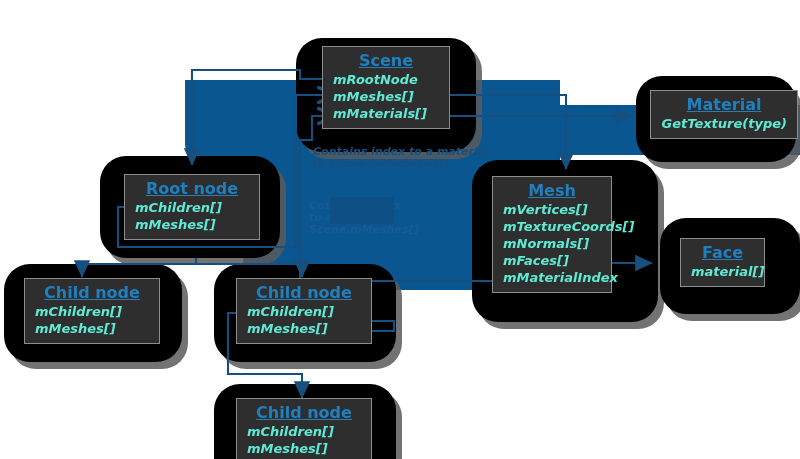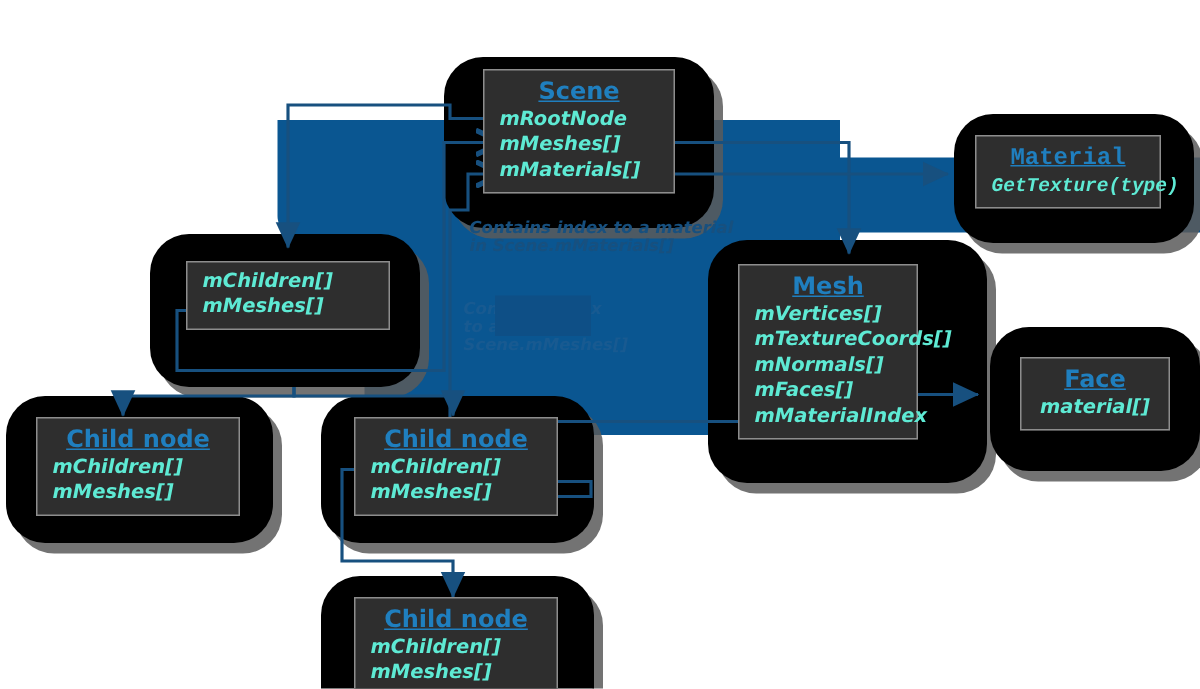--- a/index.html
+++ b/index.html
@@ -17,21 +17,21 @@
          box-shadow:6px 7px 0 0 rgba(90,90,90,0.85);}
 
   
   .box{position:absolute;background:#2e2e2e;border:1px solid #8d8d8d;z-index:4;
        box-sizing:border-box;padding:4px 10px 6px 10px;}
   .box .ttl{display:block;text-align:center;color:#1f7fbf;font-weight:bold;
             font-size:16px;font-style:normal;text-decoration:underline;
             line-height:20px;white-space:nowrap;}
   .box .fld{display:block;color:#5eead4;font-weight:bold;font-style:italic;
             font-size:13px;line-height:17px;white-space:nowrap;}
-  .box.center .fld{text-align:center;}
+  .box.center .fld{text-align:right;}
 
   
   .note{position:absolute;z-index:5;color:#17507f;font-weight:bold;
         font-style:italic;font-size:11px;line-height:12px;white-space:pre-line;}
   .note.dim{color:#1b5b91;opacity:.85;}
   
   .occluder{position:absolute;z-index:6;background:#0e4f86;}
 </style>
 </head>
 <body>
@@ -88,40 +88,41 @@
     </g>
   </svg>
 
   <div class="box" style="left:322px;top:14px;width:128px;">
     <span class="ttl">Scene</span>
     <span class="fld">mRootNode</span>
     <span class="fld">mMeshes[]</span>
     <span class="fld">mMaterials[]</span>
   </div>
 
-  <div class="box center" style="left:650px;top:58px;width:124px;font-family:Liberation Mono, monospace;">
+  <div class="box center" style="left:650px;top:58px;width:148px;">
     <span class="ttl">Material</span>
     <span class="fld">GetTexture(type)</span>
   </div>
 
   <div class="box" style="left:124px;top:142px;width:136px;">
+    <span class="ttl">Root node</span>
     <span class="fld">mChildren[]</span>
     <span class="fld">mMeshes[]</span>
   </div>
 
   <div class="box" style="left:492px;top:144px;width:120px;">
     <span class="ttl">Mesh</span>
     <span class="fld">mVertices[]</span>
     <span class="fld">mTextureCoords[]</span>
     <span class="fld">mNormals[]</span>
     <span class="fld">mFaces[]</span>
     <span class="fld">mMaterialIndex</span>
   </div>
 
-  <div class="box center" style="left:680px;top:206px;width:100px;">
+  <div class="box center" style="left:680px;top:206px;width:85px;">
     <span class="ttl">Face</span>
     <span class="fld">material[]</span>
   </div>
 
   <div class="box" style="left:24px;top:246px;width:136px;">
     <span class="ttl">Child node</span>
     <span class="fld">mChildren[]</span>
     <span class="fld">mMeshes[]</span>
   </div>
 

